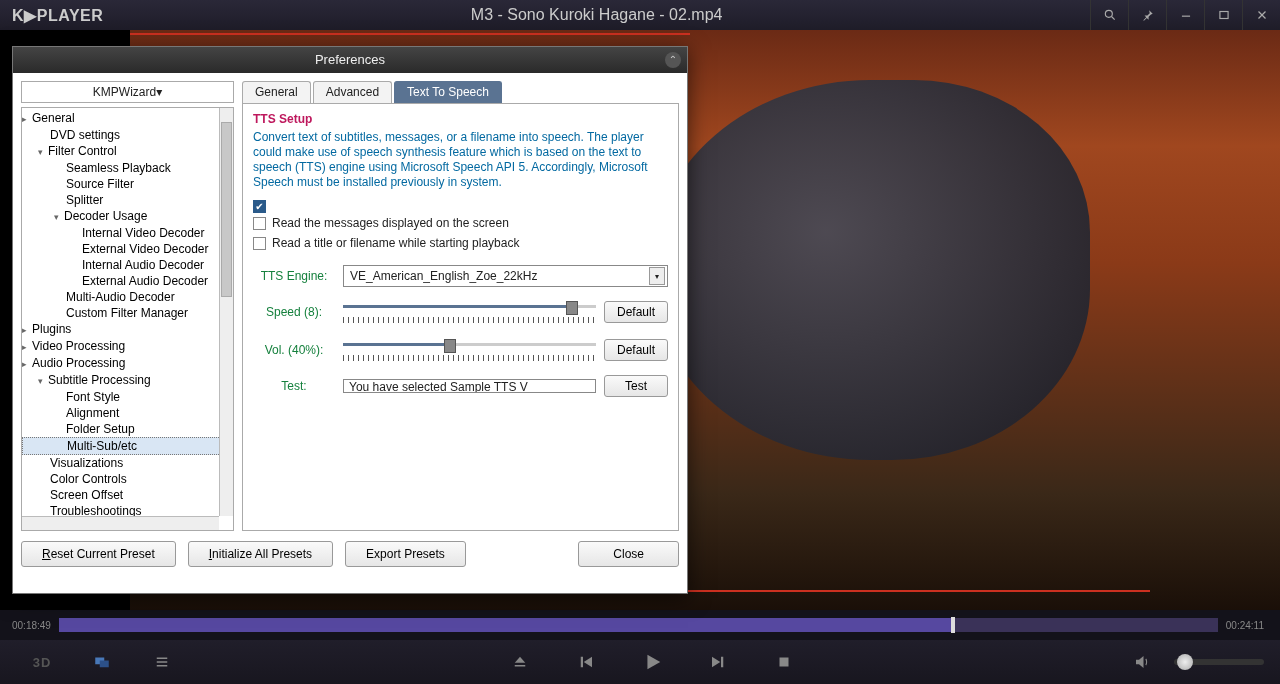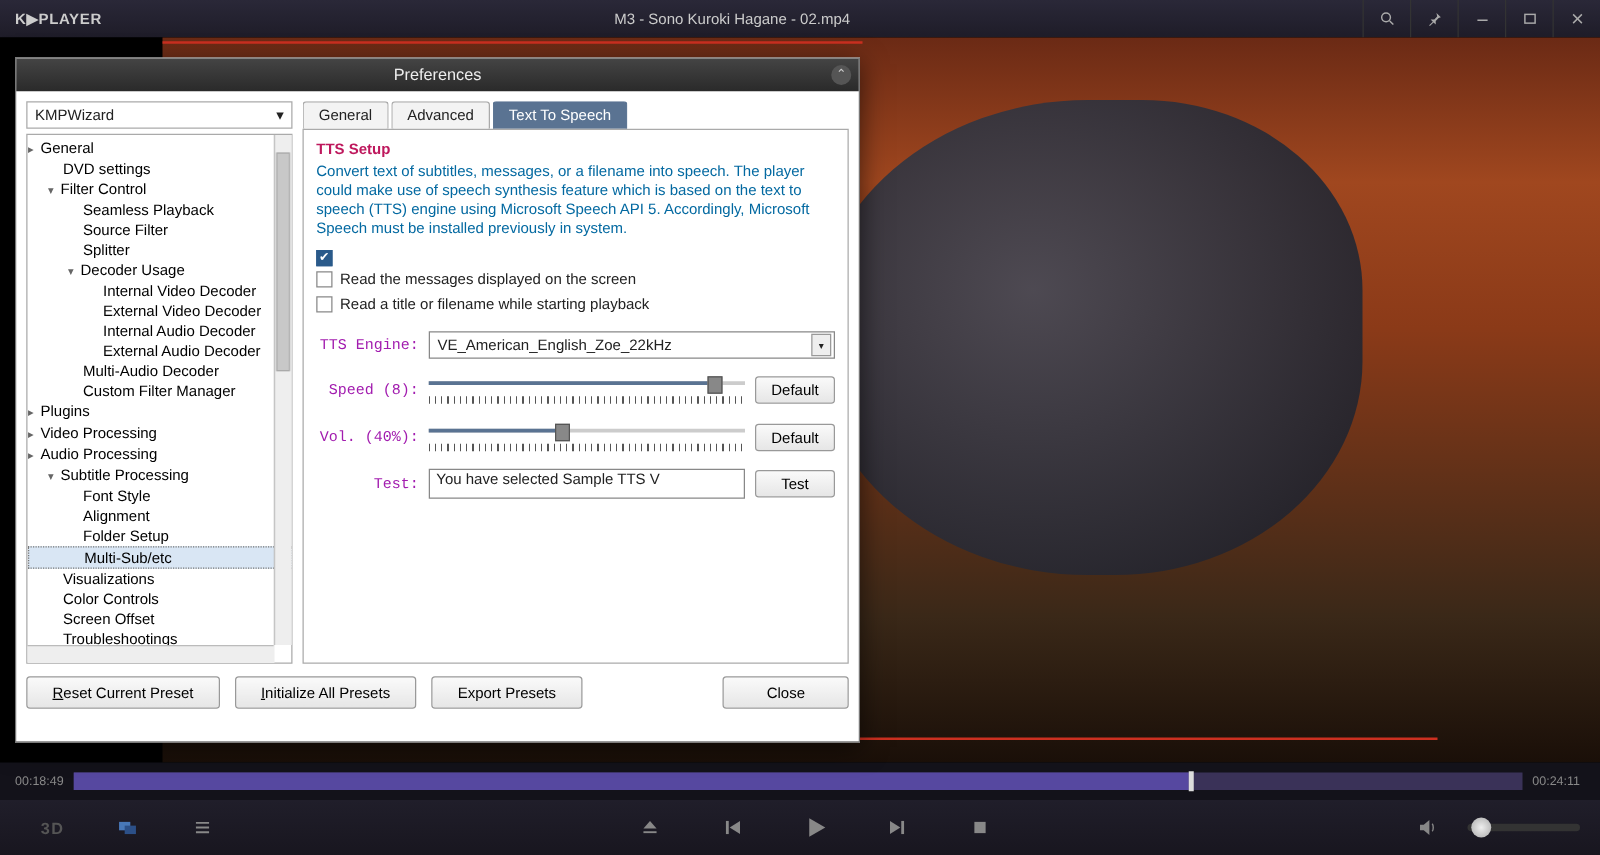--- a/index.html
+++ b/index.html
@@ -1,19 +1,19 @@
 <!DOCTYPE html>
 <html><head>
 <meta charset="utf-8">
 <style>
 * { box-sizing: border-box; margin: 0; padding: 0; font-family: 'Segoe UI', Tahoma, sans-serif; }
 body { width: 1280px; height: 684px; background: #000; overflow: hidden; position: relative; }
 
 
-.titlebar { height: 30px; background: linear-gradient(#2a2838, #1e1c28); display: flex; align-items: center; color: #ccc; font-size: 12px; }
+.titlebar { height: 30px; background: linear-gradient(#2a2838, #1e1c28); display: flex; align-items: center; color: #ccc; font-size: 16px; }
 .titlebar .logo { margin-left: 12px; font-weight: bold; letter-spacing: 0.5px; }
 .titlebar .title { flex: 1; text-align: center; }
 .titlebar .winbtns { display: flex; }
 .titlebar .winbtn { width: 38px; height: 30px; display: flex; align-items: center; justify-content: center; color: #aaa; cursor: pointer; border-left: 1px solid #333; }
 .titlebar .winbtn svg { width: 14px; height: 14px; }
 
 
 .video-area { position: absolute; top: 30px; left: 0; right: 0; bottom: 74px; background: #000; }
 .video-frame { position: absolute; left: 130px; top: 0; right: 0; bottom: 0; background: linear-gradient(to bottom, #6b2a15 0%, #a0471f 20%, #8b3a18 40%, #3a2818 80%, #1a0f08 100%); }
 .video-frame::after { content: ""; position: absolute; left: 520px; top: 50px; width: 440px; height: 380px; background: radial-gradient(ellipse at 40% 40%, #4a4a55, #1a1a22); border-radius: 50% 40% 45% 50%; opacity: 0.95; }
@@ -40,21 +40,21 @@
 .vol-knob { position: absolute; left: 3px; top: -5px; width: 16px; height: 16px; background: radial-gradient(#eee, #aaa); border-radius: 50%; }
 .icon-3d { color: #555; font-size: 13px; font-weight: bold; letter-spacing: 1px; }
 
 
 .prefs { position: absolute; left: 12px; top: 46px; width: 676px; height: 548px; background: #fff; border: 1px solid #777; box-shadow: 0 4px 20px rgba(0,0,0,0.6); font-size: 12px; color: #222; display: flex; flex-direction: column; }
 .prefs-title { height: 26px; background: linear-gradient(#444, #2a2a2a); color: #eee; text-align: center; line-height: 26px; font-size: 13px; position: relative; }
 .prefs-close { position: absolute; right: 6px; top: 5px; width: 16px; height: 16px; border-radius: 50%; background: #555; color: #ccc; font-size: 10px; display: flex; align-items: center; justify-content: center; }
 .prefs-body { flex: 1; padding: 8px; display: flex; flex-direction: column; gap: 0; }
 .prefs-top { display: flex; gap: 8px; height: 450px; }
 .prefs-left { width: 213px; display: flex; flex-direction: column; }
-.wizard-select { border: 1px solid #aaa; height: 22px; padding: 0 6px; display: flex; align-items: center; justify-content: space-between; background: #fff; cursor: pointer; }
+.wizard-select { border: 1px solid #aaa; height: 22px; padding: 0 6px; display: flex; align-items: center; justify-content: center; background: #fff; cursor: pointer; }
 .tree-wrap { flex: 1; border: 1px solid #aaa; margin-top: 4px; overflow: hidden; position: relative; }
 .tree { padding: 2px 0; overflow-y: auto; height: 100%; }
 .tree-sb { position: absolute; right: 0; top: 0; bottom: 14px; width: 14px; background: #eee; border-left: 1px solid #bbb; }
 .tree-sb-thumb { background: #c8c8c8; border: 1px solid #aaa; margin: 14px 1px 0; height: 175px; }
 .tree-sb-h { position: absolute; left: 0; right: 14px; bottom: 0; height: 14px; background: #eee; border-top: 1px solid #bbb; }
 .tree-item { padding: 0 4px 0 12px; line-height: 16px; white-space: nowrap; cursor: pointer; color: #000; }
 .tree-item.l1 { padding-left: 28px; }
 .tree-item.l2 { padding-left: 44px; }
 .tree-item.l3 { padding-left: 60px; }
 .tree-item.selected { background: #d9e6f4; border: 1px dotted #777; }
@@ -64,30 +64,30 @@
 .tabs { display: flex; height: 22px; }
 .tab { padding: 0 12px; border: 1px solid #aaa; border-bottom: none; background: #f3f3f3; line-height: 20px; cursor: pointer; margin-right: 2px; border-radius: 3px 3px 0 0; }
 .tab.active { background: #5a7392; color: #fff; border-color: #5a7392; }
 .tab-panel { flex: 1; border: 1px solid #aaa; padding: 8px 10px; overflow: hidden; }
 .setup-title { color: #be185d; font-weight: bold; margin-bottom: 4px; }
 .setup-desc { color: #0369a1; line-height: 15px; margin-bottom: 10px; }
 .chk-row { display: flex; align-items: center; gap: 6px; line-height: 20px; }
 .chk { width: 13px; height: 13px; border: 1px solid #888; background: #fff; display: inline-flex; align-items: center; justify-content: center; font-size: 10px; color: #111; }
 .chk.checked { background: #2a5a8a; color: #fff; border-color: #2a5a8a;}
 .form-grid { margin-top: 12px; display: grid; grid-template-columns: 82px 1fr 64px; gap: 12px 8px; align-items: center; }
-.form-grid .lbl { color: #a21caf; text-align: right; font-family: Liberation Mono, monospace; }
+.form-grid .lbl { color: #15803d; text-align: center; }
 .dropdown { border: 1px solid #888; height: 22px; display: flex; align-items: center; justify-content: space-between; padding: 0 2px 0 6px; }
 .dropdown .arr { width: 16px; height: 18px; border: 1px solid #999; display: flex; align-items: center; justify-content: center; font-size: 8px; background: #eee; }
 .slider-wrap { height: 26px; position: relative; }
 .slider-ticks { position: absolute; left: 0; right: 0; bottom: 2px; height: 6px; background: repeating-linear-gradient(90deg, #555 0 1px, transparent 1px 5px); }
 .slider-tr { position: absolute; left: 0; right: 0; top: 6px; height: 3px; background: #ccc; }
 .slider-fill { position: absolute; left: 0; top: 6px; height: 3px; background: #5a7392; }
 .slider-th { position: absolute; top: 2px; width: 12px; height: 14px; background: #888; border: 1px solid #555; }
 .tiny-btn { border: 1px solid #999; height: 22px; background: linear-gradient(#fafafa,#e6e6e6); border-radius: 3px; cursor: pointer; font-size: 12px; }
-.text-input { border: 1px solid #888; height: 24px; padding: 0 5px; background: #fff; overflow: hidden; white-space: nowrap; }
+.text-input { border: 1px solid #888; height: 14px; padding: 0 5px; background: #fff; overflow: hidden; white-space: nowrap; }
 
 .prefs-bottom { display: flex; gap: 12px; padding-top: 10px; }
 .bottom-btn { border: 1px solid #999; padding: 5px 20px; background: linear-gradient(#fafafa,#e6e6e6); border-radius: 3px; cursor: pointer; font-size: 12px; }
 .prefs-bottom .spacer { flex: 1; }
 .underlined-letter { text-decoration: underline; }
 </style>
 </head>
 <body>
 
 <div class="titlebar">

